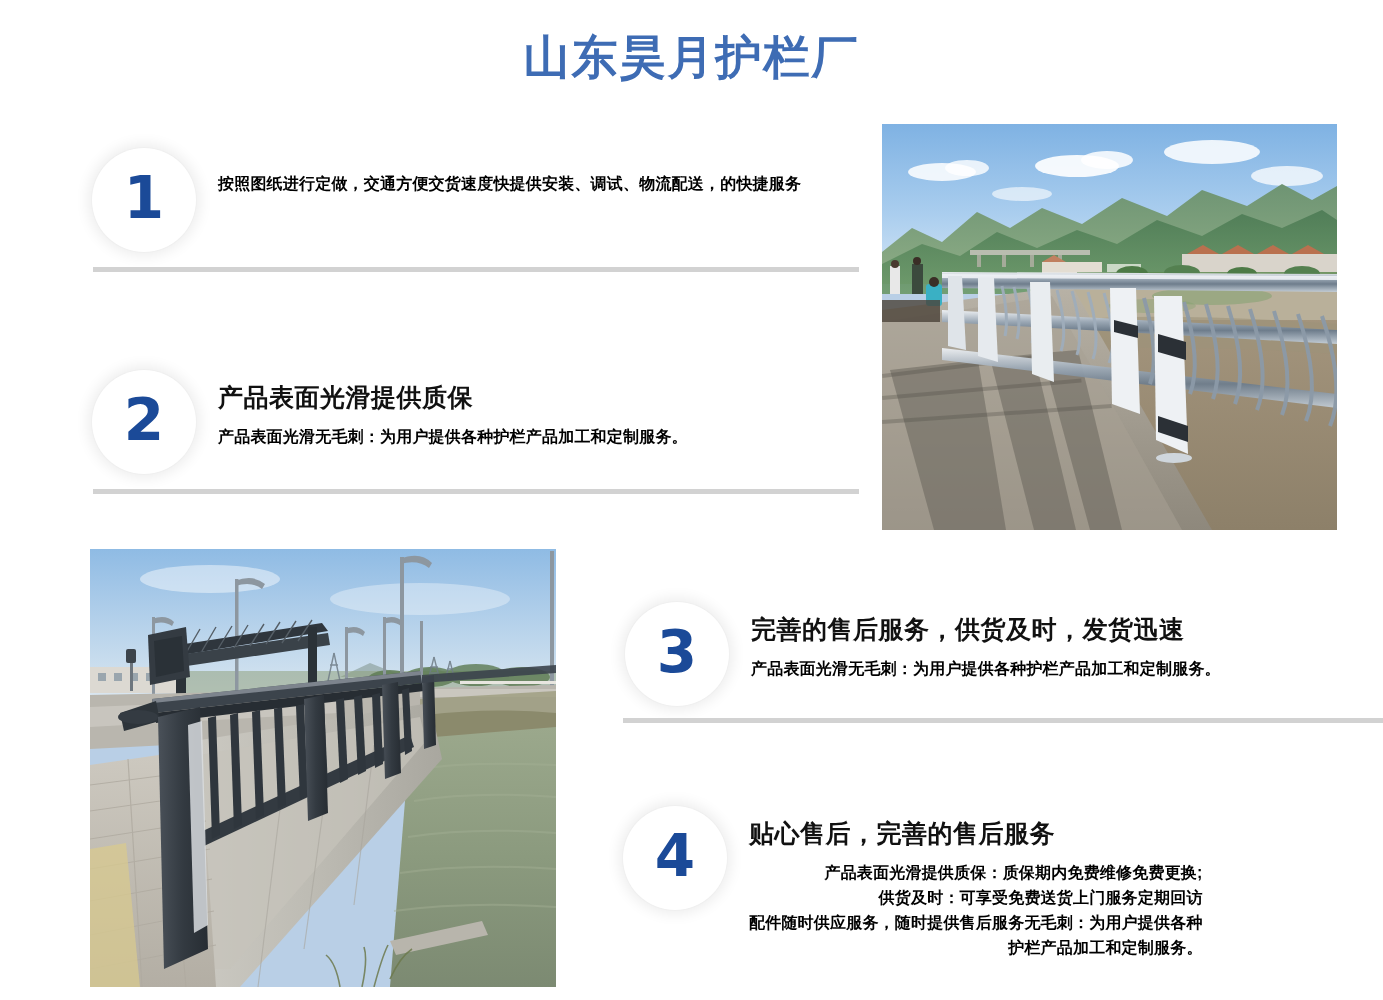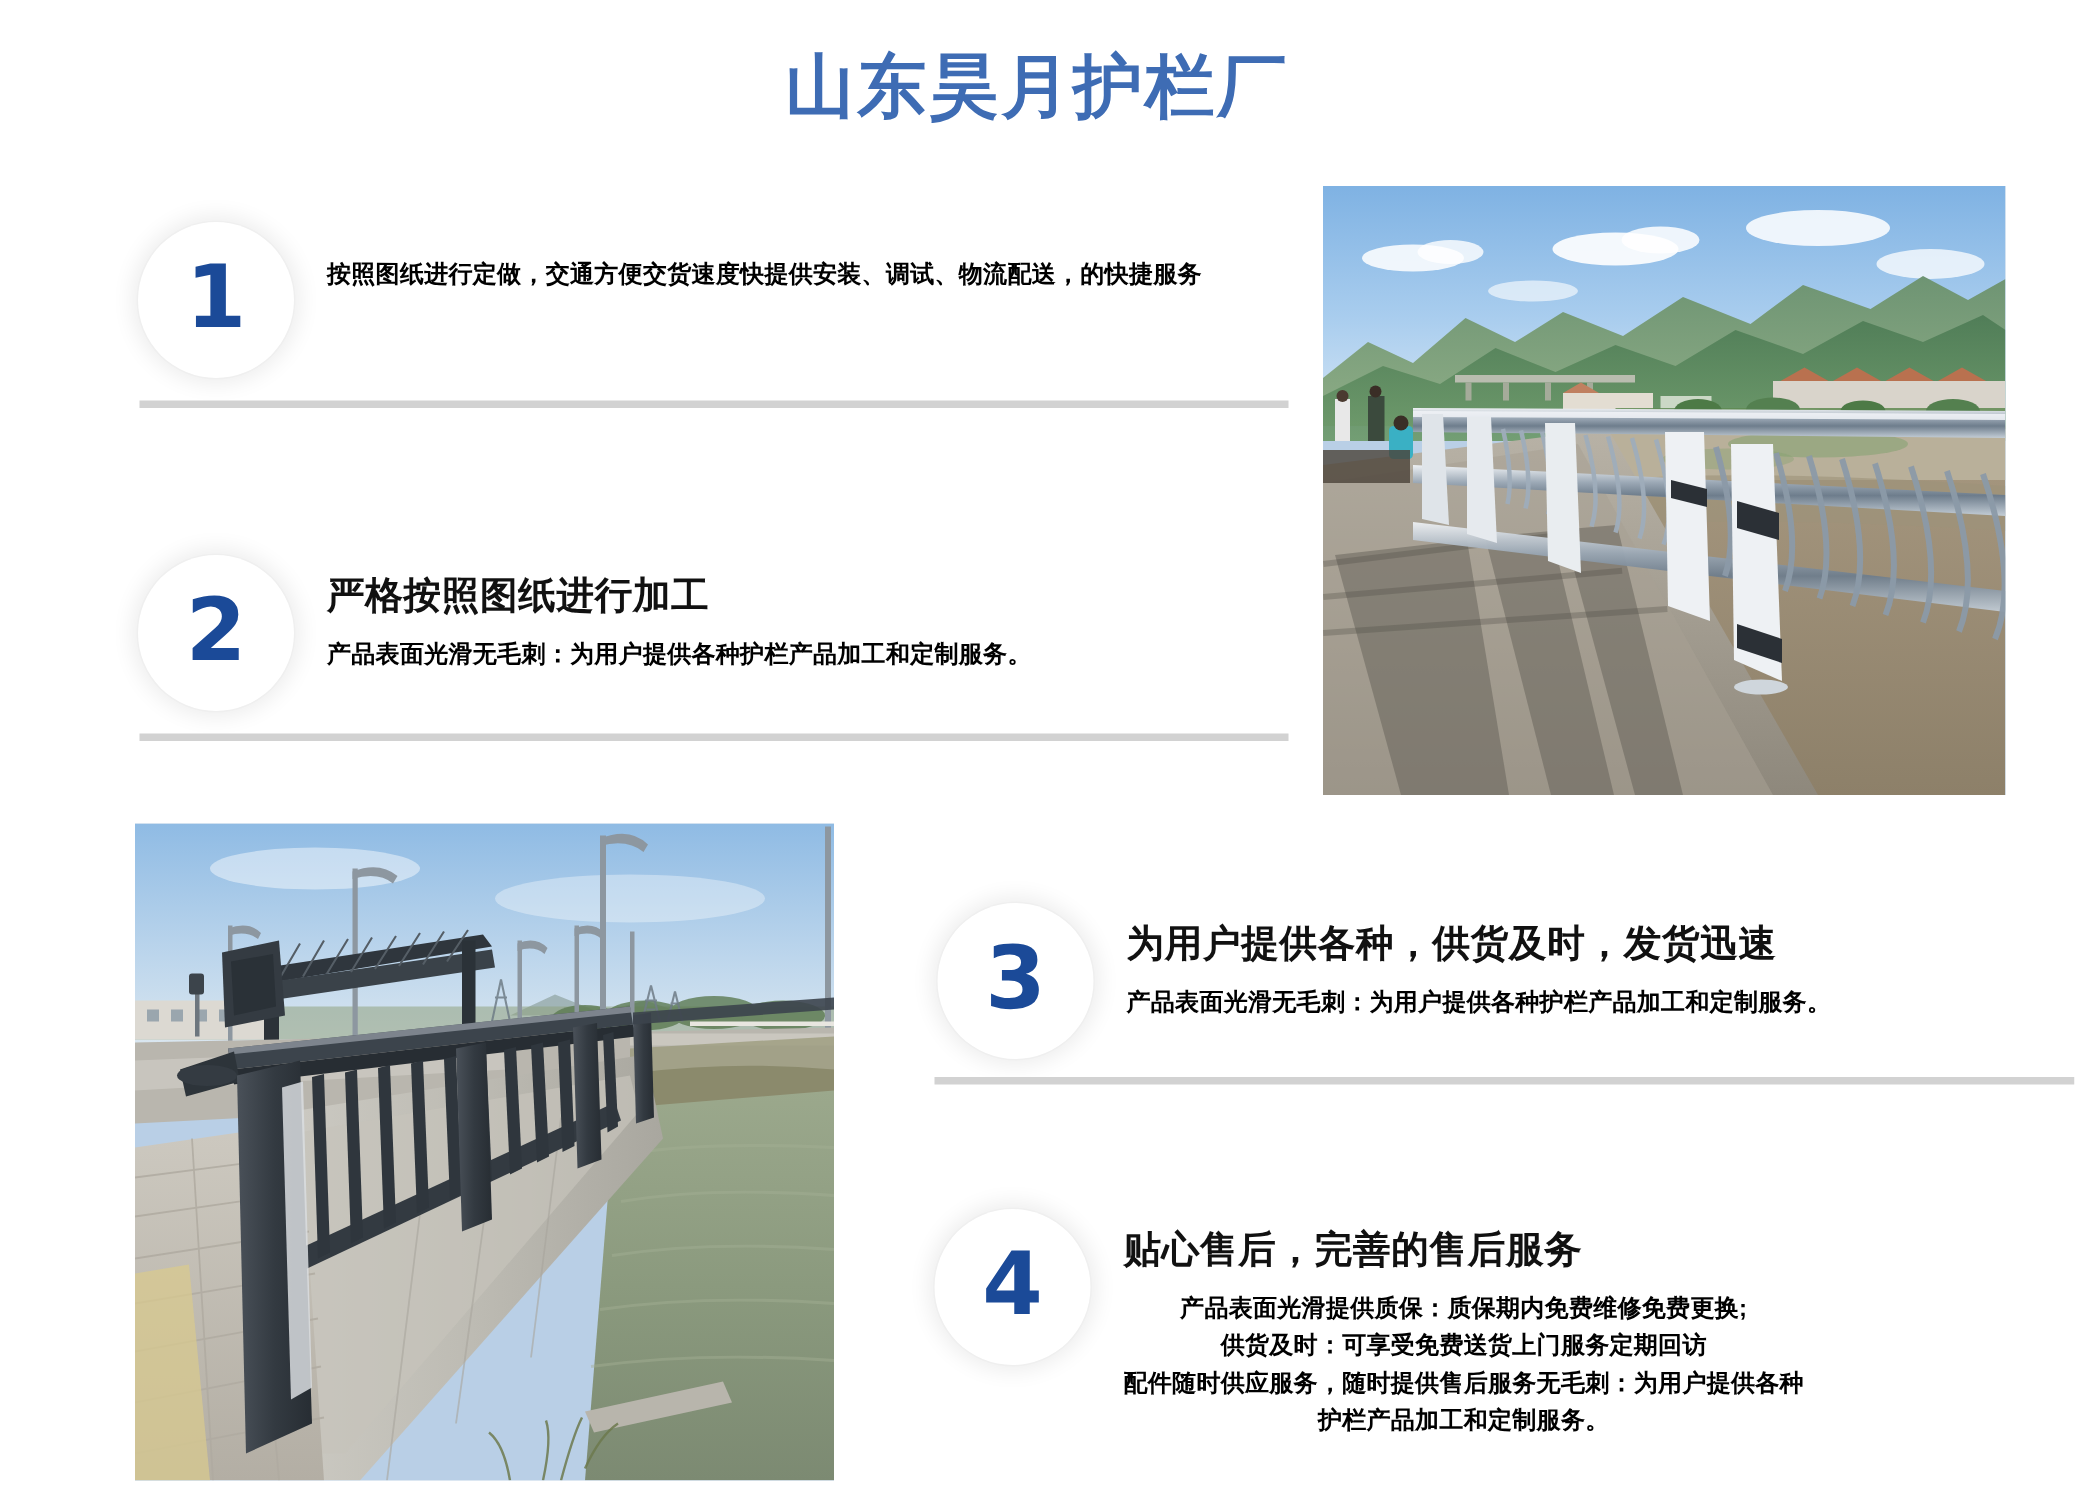--- a/index.html
+++ b/index.html
@@ -82,21 +82,21 @@
     font-size: 16px;
     font-weight: 700;
     color: #000000;
     line-height: 1.55;
     letter-spacing: 0.2px;
     white-space: nowrap;
   }
 
   .feature-desc.multi {
     white-space: normal;
-    text-align: center;
+    text-align: right;
   }
   .feature-desc.multi .line { display: block; }
 
   
   .divider {
     position: absolute;
     height: 5px;
     background: #d2d2d2;
   }
 
@@ -136,32 +136,32 @@
       <div class="feature-desc">按照图纸进行定做，交通方便交货速度快提供安装、调试、物流配送，的快捷服务</div>
     </div>
   </div>
   <div class="divider" id="divider-1"></div>
 
   <div class="feature" id="feature-2">
     <div class="num-circle">
       <span class="num">2</span>
     </div>
     <div class="feature-text">
-      <div class="feature-heading">严格按照图纸进行加工</div>
+      <div class="feature-heading">产品表面光滑提供质保</div>
       <div class="feature-desc">产品表面光滑无毛刺：为用户提供各种护栏产品加工和定制服务。</div>
     </div>
   </div>
   <div class="divider" id="divider-2"></div>
 
   <div class="feature" id="feature-3">
     <div class="num-circle">
       <span class="num">3</span>
     </div>
     <div class="feature-text">
-      <div class="feature-heading">为用户提供各种，供货及时，发货迅速</div>
+      <div class="feature-heading">完善的售后服务，供货及时，发货迅速</div>
       <div class="feature-desc">产品表面光滑无毛刺：为用户提供各种护栏产品加工和定制服务。</div>
     </div>
   </div>
   <div class="divider" id="divider-3"></div>
 
   <div class="feature" id="feature-4">
     <div class="num-circle">
       <span class="num">4</span>
     </div>
     <div class="feature-text">

